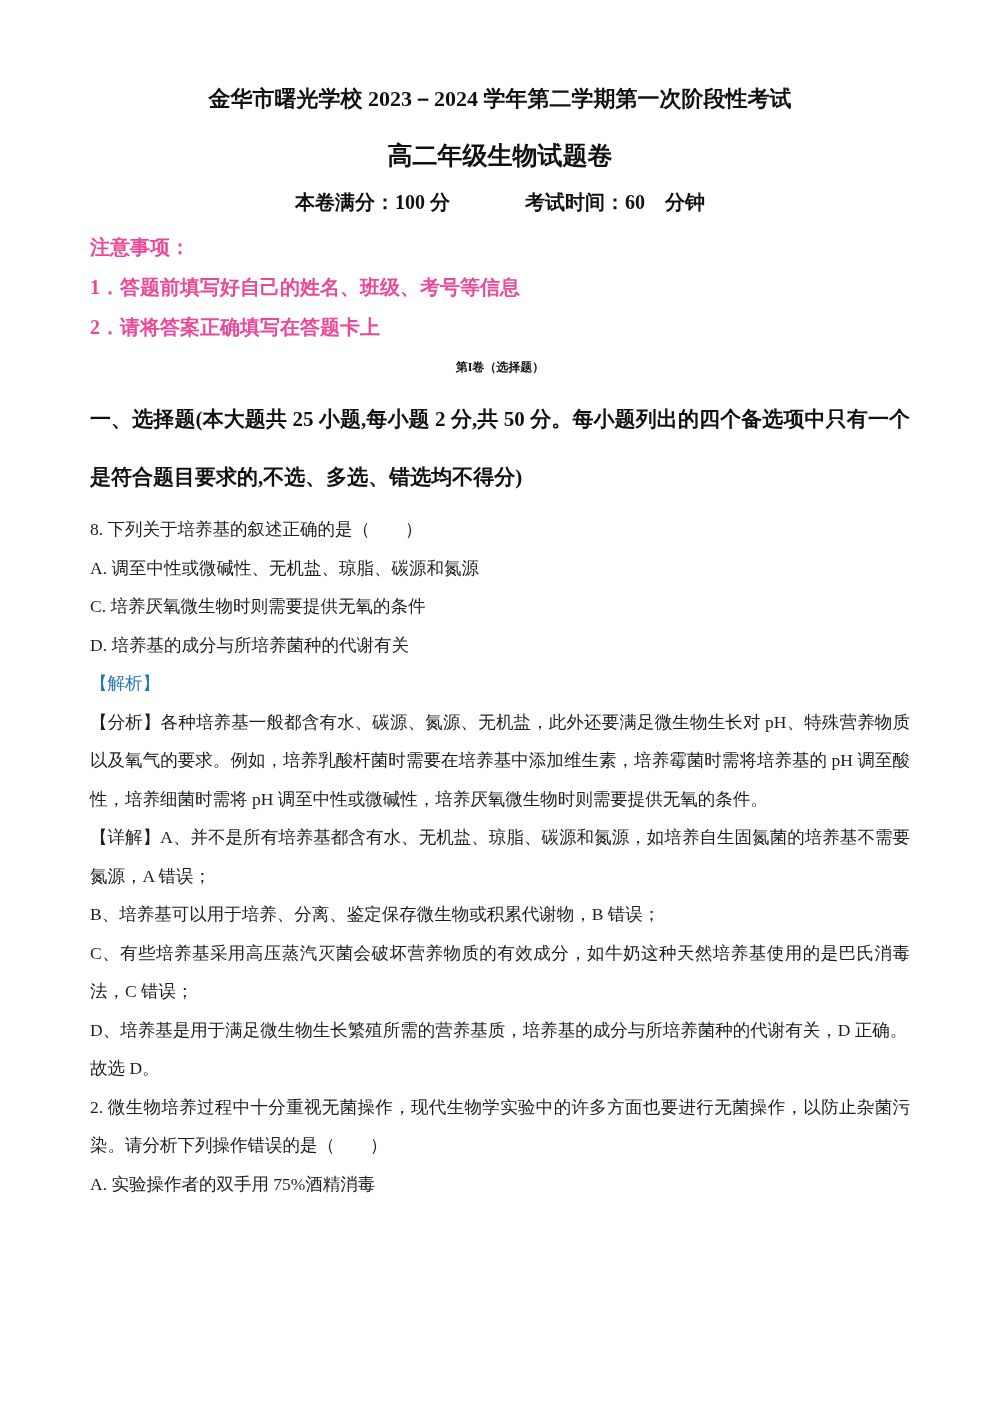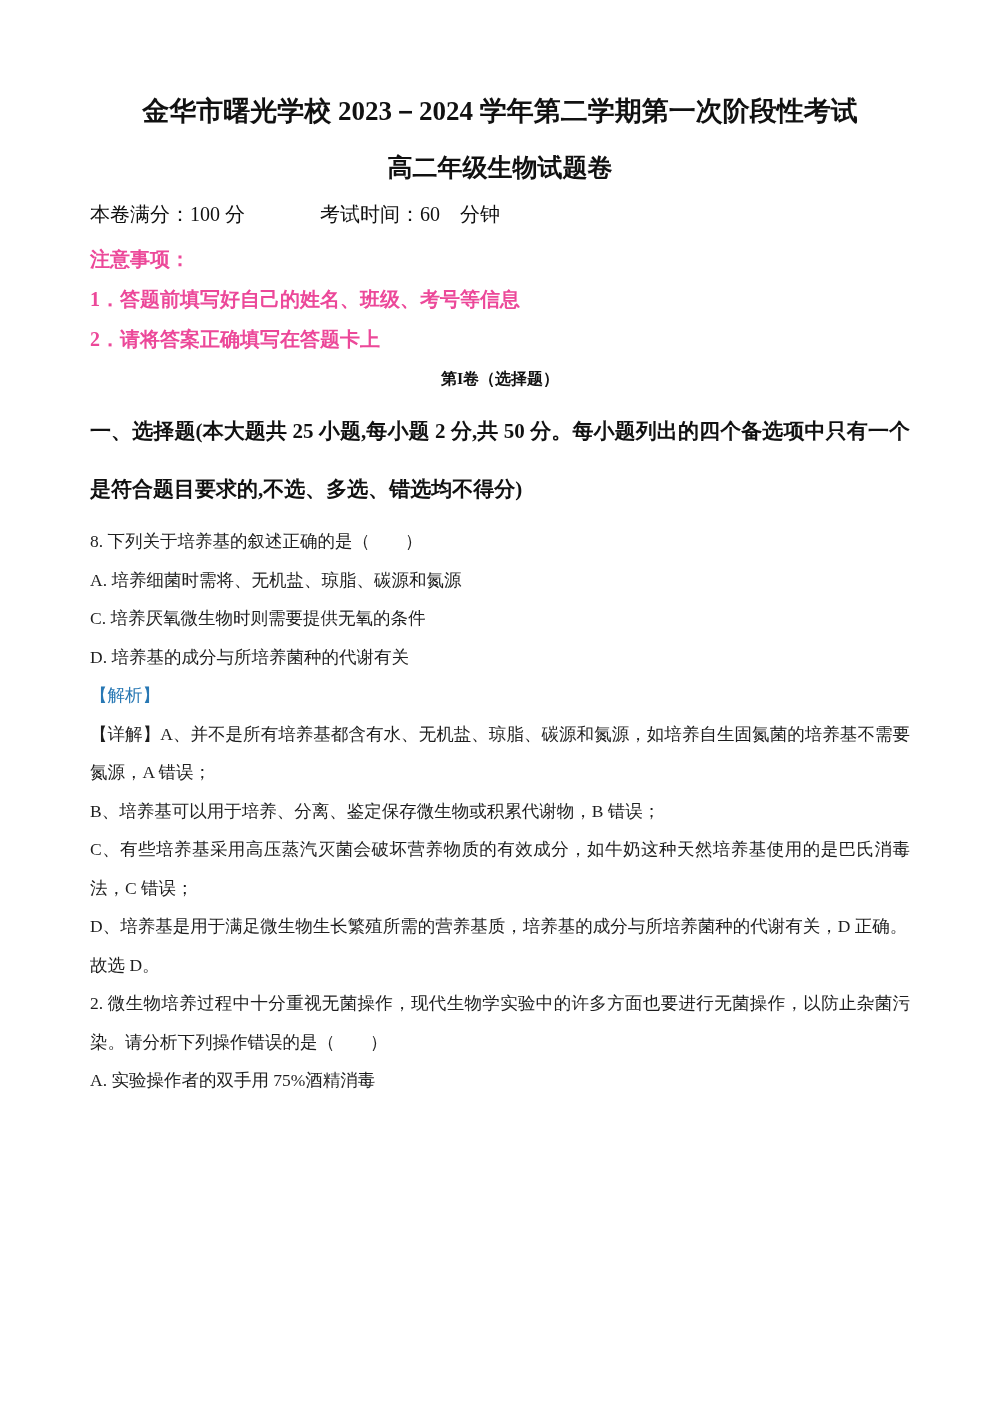--- a/index.html
+++ b/index.html
@@ -10,52 +10,53 @@
     box-sizing: border-box;
     padding: 82px 90px 0 90px;
     background: #ffffff;
     font-family: "Liberation Serif", "DejaVu Serif", serif;
     color: #1e1e1e;
     font-size: 17.5px;
     overflow: hidden;
   }
   .title {
     text-align: center;
-    font-size: 27px;
+    font-size: 22px;
     font-weight: 700;
     color: #111111;
     line-height: 34px;
-    margin: 12px 0 24px 0;
+    margin: 0 0 24px 0;
   }
   .subtitle {
     text-align: center;
     font-size: 25px;
     font-weight: 700;
     color: #111111;
     line-height: 32px;
     margin: 0 0 16px 0;
   }
   .info-line {
+    text-align: center;
     font-size: 20px;
-    font-weight: 400;
+    font-weight: 700;
     color: #111111;
     line-height: 28px;
     margin: 0 0 18px 0;
   }
   .info-line .second { margin-left: 70px; }
   .notice-heading, .notice-item {
     font-size: 20px;
     font-weight: 700;
     color: #ec4899;
     line-height: 26px;
     margin: 0 0 14px 0;
   }
   .part-title {
     text-align: center;
-    font-size: 16px;
+    font-size: 12px;
     font-weight: 700;
     color: #111111;
     line-height: 26px;
     margin: 4px 0 10px 0;
   }
   .instructions {
     font-size: 21px;
     font-weight: 700;
     color: #111111;
     line-height: 58px;
@@ -86,27 +87,28 @@
   <div class="notice-heading">注意事项：</div>
   <div class="notice-item">1．答题前填写好自己的姓名、班级、考号等信息</div>
   <div class="notice-item">2．请将答案正确填写在答题卡上</div>
 
   <div class="part-title">第I卷（选择题）</div>
 
   <p class="instructions">一、选择题(本大题共 25 小题,每小题 2 分,共 50 分。每小题列出的四个备选项中只有一个是符合题目要求的,不选、多选、错选均不得分)</p>
 
   <div>
     <p class="line">8. 下列关于培养基的叙述正确的是（　　）</p>
-    <p class="line">A. 培养细菌时需将、无机盐、琼脂、碳源和氮源</p>
+    <p class="line">A. 调至中性或微碱性、无机盐、琼脂、碳源和氮源</p>
     <p class="line">C. 培养厌氧微生物时则需要提供无氧的条件</p>
     <p class="line">D. 培养基的成分与所培养菌种的代谢有关</p>
 
 
     <p class="line blue">【解析】</p>
 
+    <p class="para"><span>【分析】</span><span>各种培养基一般都含有水、碳源、氮源、无机盐，此外还要满足微生物生长对 pH、特殊营养物质以及氧气的要求。例如，培养乳酸杆菌时需要在培养基中添加维生素，培养霉菌时需将培养基的 pH 调至酸性，培养细菌时需将 pH 调至中性或微碱性，培养厌氧微生物时则需要提供无氧的条件。</span></p>
 
     <p class="para"><span>【详解】</span><span>A、并不是所有培养基都含有水、无机盐、琼脂、碳源和氮源，如培养自生固氮菌的培养基不需要氮源，A 错误；</span></p>
     <p class="para">B、培养基可以用于培养、分离、鉴定保存微生物或积累代谢物，B 错误；</p>
     <p class="para">C、有些培养基采用高压蒸汽灭菌会破坏营养物质的有效成分，如牛奶这种天然培养基使用的是巴氏消毒法，C 错误；</p>
     <p class="para">D、培养基是用于满足微生物生长繁殖所需的营养基质，培养基的成分与所培养菌种的代谢有关，D 正确。</p>
     <p class="line">故选 D。</p>
   </div>
 
   <div>
     <p class="para">2. 微生物培养过程中十分重视无菌操作，现代生物学实验中的许多方面也要进行无菌操作，以防止杂菌污染。请分析下列操作错误的是（　　）</p>

